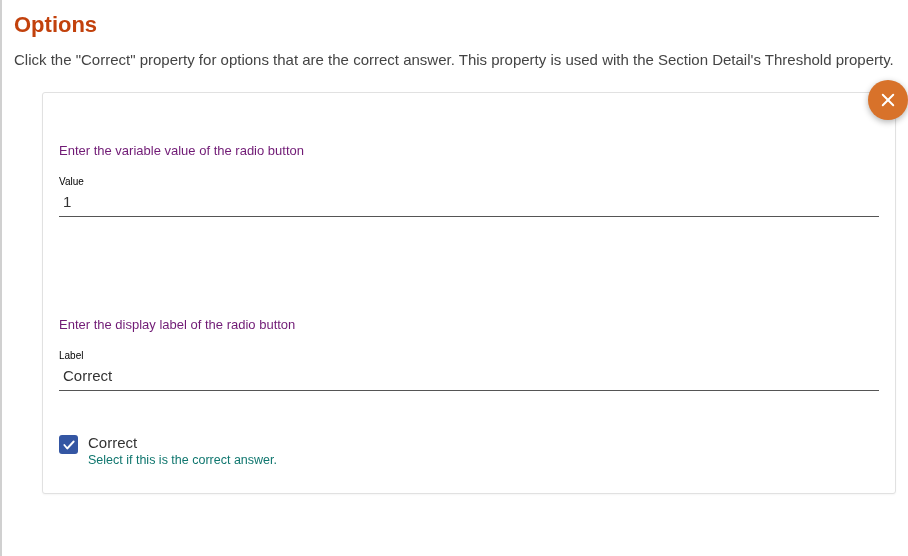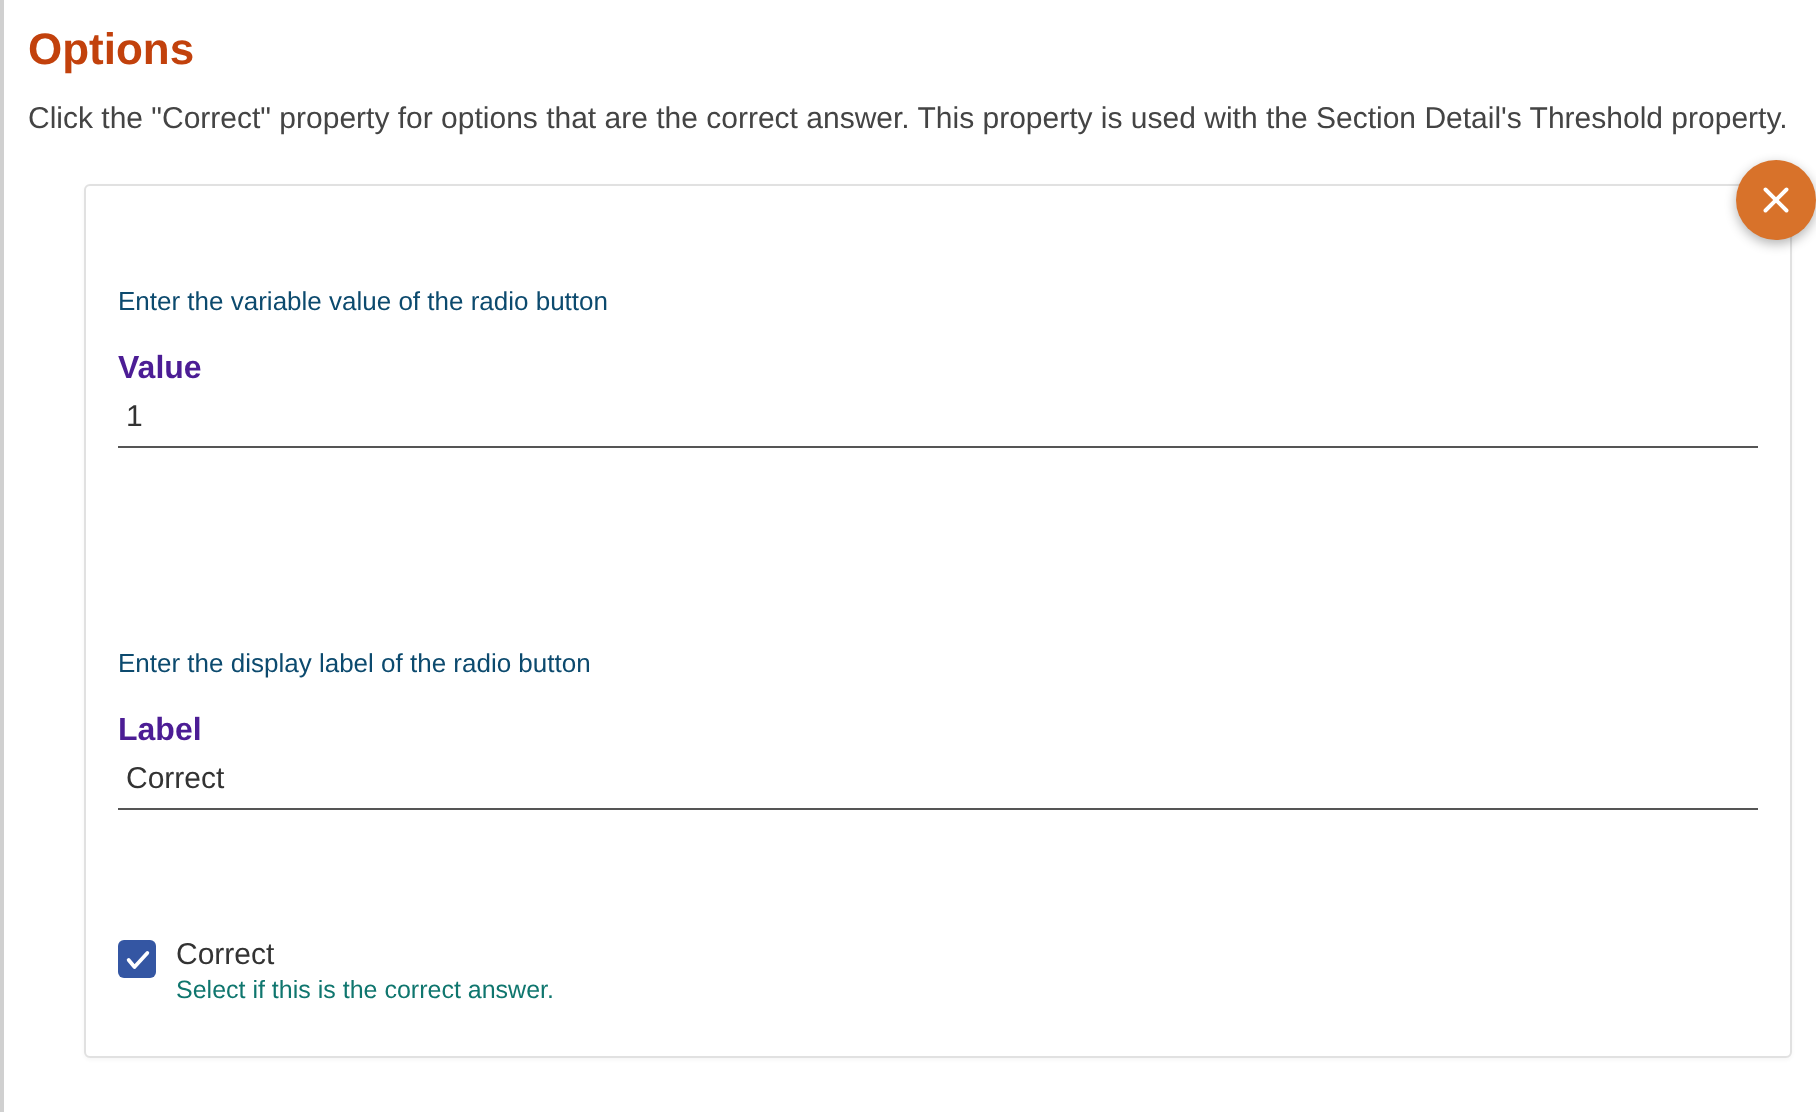--- a/index.html
+++ b/index.html
@@ -59,32 +59,31 @@
     }
     .close-btn svg {
       width: 18px;
       height: 18px;
       display: block;
     }
     .field-group {
       margin-bottom: 100px;
     }
     .field-group.last {
-      margin-bottom: 60px;
+      margin-bottom: 39px;
     }
     .hint {
       font-size: 13px;
-      color: #0c4a6e;
+      color: #701a75;
       margin-bottom: 18px;
     }
     .field-label {
-      font-size: 16px;
-      color: #4c1d95;
+      font-size: 10px;
+      color: #000000;
       margin-bottom: 2px;
-      font-weight: bold;
     }
     .text-input {
       width: 100%;
       border: none;
       border-bottom: 1px solid #555;
       font-size: 15px;
       color: #333;
       padding: 4px 0 6px 4px;
       outline: none;
       background: transparent;

